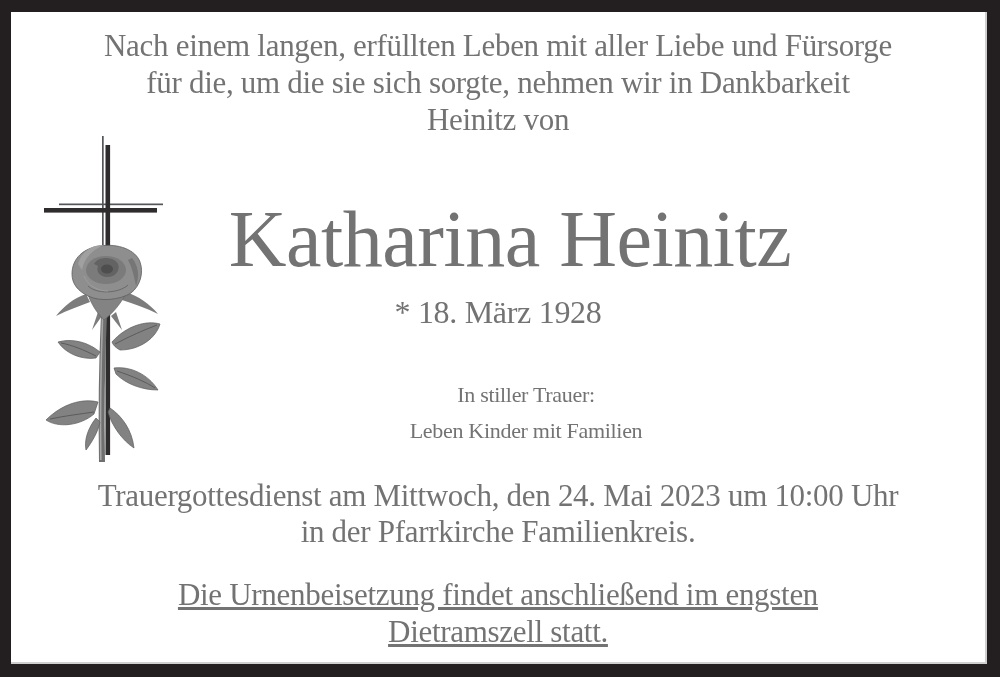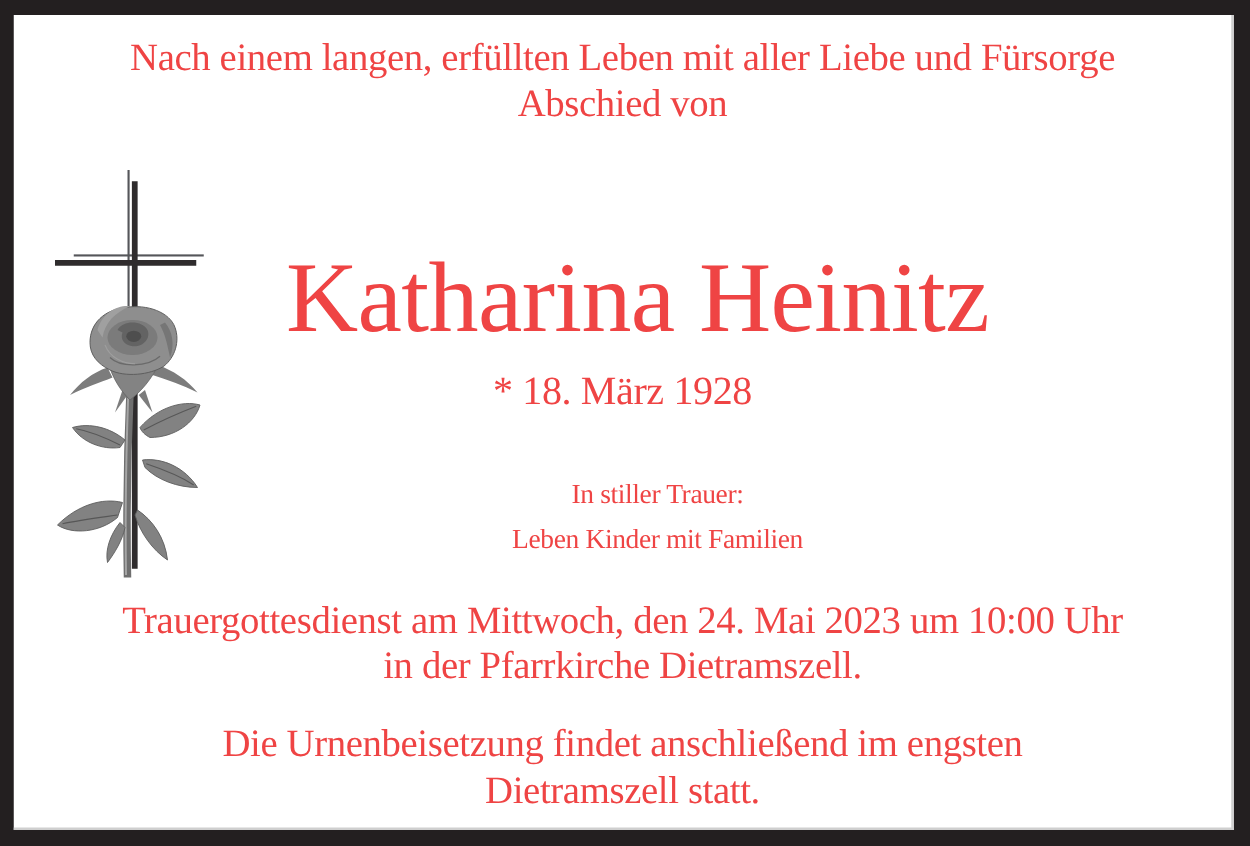--- a/index.html
+++ b/index.html
@@ -5,21 +5,21 @@
   html, body { margin: 0; padding: 0; }
   body {
     width: 1000px; height: 677px;
     background: #231f20;
     font-family: "Liberation Serif", "DejaVu Serif", serif;
   }
   .card {
     position: relative;
     width: 1000px; height: 677px;
     background: #231f20;
-    color: #ef4444;
+    color: #737373;
     overflow: hidden;
   }
   .inner {
     position: absolute;
     left: 11px; top: 12px;
     width: 976px; height: 652px;
     box-sizing: border-box;
     background: #ffffff;
     border-right: 2px solid #cfcfcf;
     border-bottom: 2px solid #cfcfcf;
@@ -30,36 +30,37 @@
     text-align: center;
     letter-spacing: -0.3px;
     white-space: nowrap;
   }
   .opening  { top: 15px;  font-size: 31px; line-height: 37px; }
   .name     { top: 175px; font-size: 80px; line-height: 80px; font-weight: normal; margin: 12px; letter-spacing: -0.5px; }
   .dates    { top: 280px; font-size: 32px; line-height: 40px;
               display: flex; justify-content: center; }
   .mourning { top: 365px; font-size: 22px; line-height: 36px; padding-left: 28px; }
   .service  { top: 466px; font-size: 31px; line-height: 36px; }
-  .burial   { top: 564px; font-size: 31px; line-height: 37px; }
+  .burial   { top: 564px; font-size: 31px; line-height: 37px; text-decoration: underline; }
   .motif {
     position: absolute;
     left: 27px; top: 116px;
     width: 140px; height: 340px;
   }
 </style>
 </head>
 <body>
 
 <div class="card">
   <div class="inner">
 
     <div class="txt opening">
       <div>Nach einem langen, erfüllten Leben mit aller Liebe und Fürsorge</div>
-      <div>Abschied von</div>
+      <div>für die, um die sie sich sorgte, nehmen wir in Dankbarkeit</div>
+      <div>Heinitz von</div>
     </div>
 
     <svg class="motif" viewBox="0 0 140 340" aria-hidden="true">
 
       <rect x="64" y="8" width="1.7" height="324" fill="#55565a"></rect>
       <rect x="21" y="75.5" width="104" height="1.7" fill="#55565a"></rect>
 
       <rect x="67.5" y="17" width="4.6" height="310" fill="#2f2c2d"></rect>
       <rect x="6" y="80" width="113" height="4.6" fill="#2f2c2d"></rect>
 
@@ -108,21 +109,21 @@
       <span>* 18. März 1928</span>
     </div>
 
     <div class="txt mourning">
       <div>In stiller Trauer:</div>
       <div>Leben Kinder mit Familien</div>
     </div>
 
     <div class="txt service">
       <div>Trauergottesdienst am Mittwoch, den 24. Mai 2023 um 10:00 Uhr</div>
-      <div>in der Pfarrkirche Dietramszell.</div>
+      <div>in der Pfarrkirche Familienkreis.</div>
     </div>
 
     <div class="txt burial">
       <div>Die Urnenbeisetzung findet anschließend im engsten</div>
       <div>Dietramszell statt.</div>
     </div>
 
   </div>
 </div>
 

